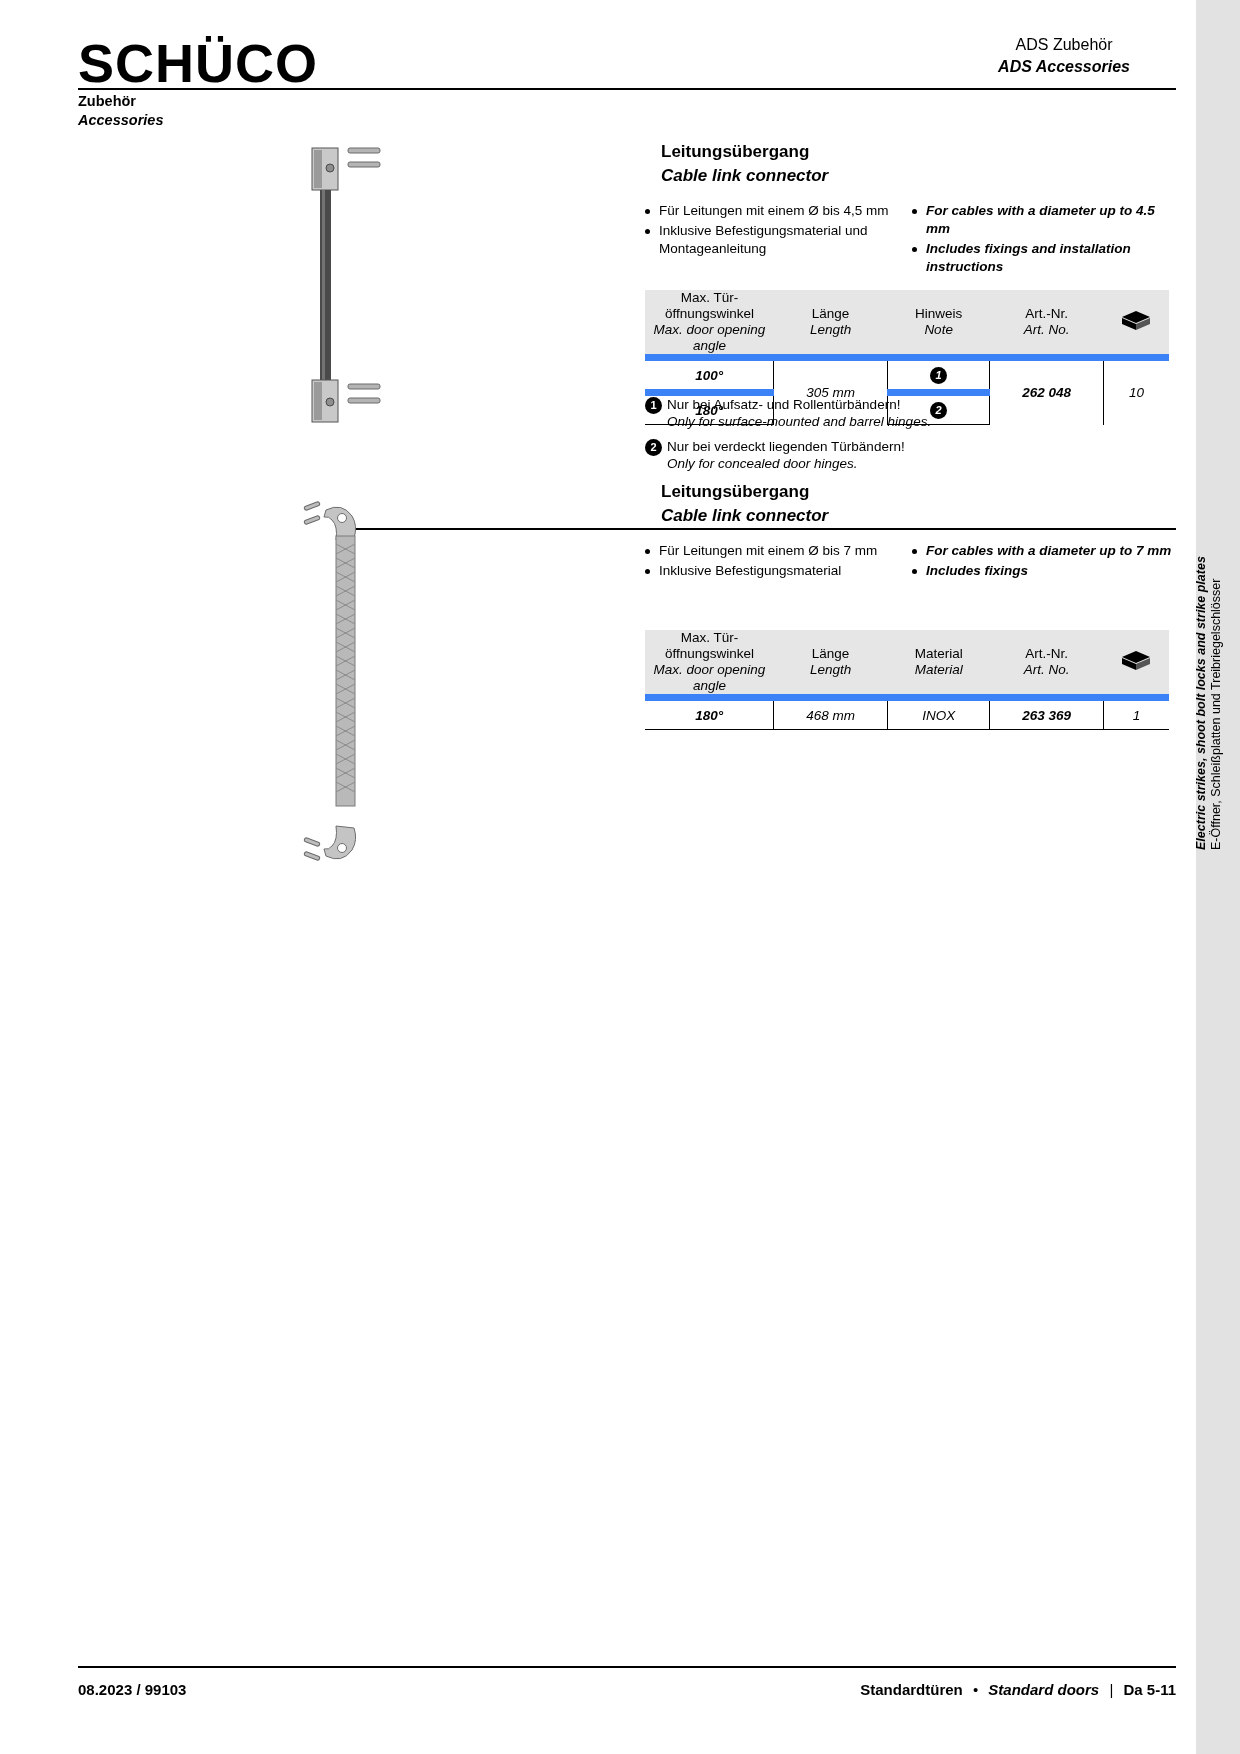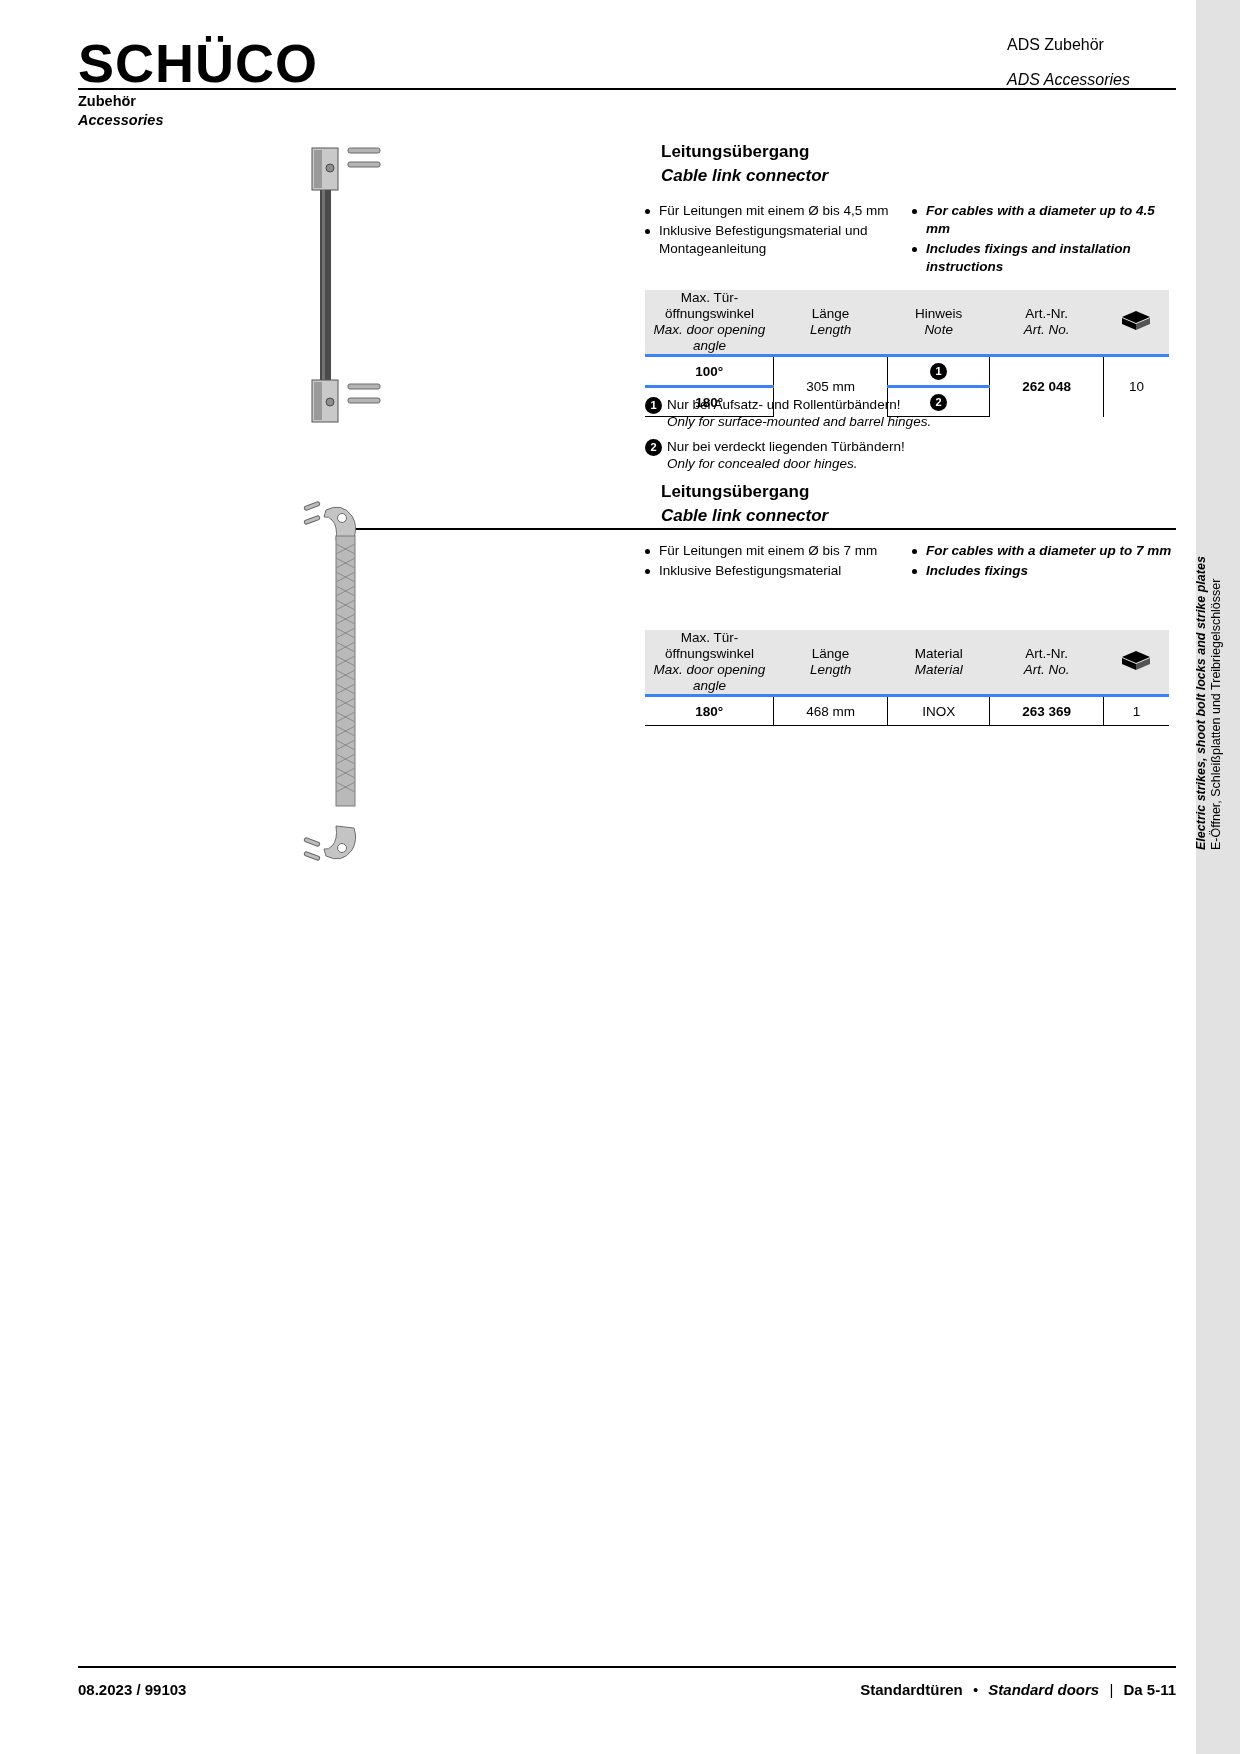--- a/index.html
+++ b/index.html
@@ -58,28 +58,27 @@
     top: 32px;
     font-size: 54px;
     font-weight: bold;
     letter-spacing: 1px;
     font-family: "Liberation Sans", sans-serif;
   }
   .header-right {
     position: absolute;
     right: 110px;
     top: 34px;
-    text-align: left;
+    text-align: center;
     font-size: 16px;
     line-height: 22px;
   }
   .header-right .en {
     font-style: italic;
-    font-weight: normal;
-    margin-top: 13px;
+    font-weight: bold;
   }
   .header-rule {
     position: absolute;
     left: 78px;
     right: 64px;
     top: 88px;
     height: 2px;
     background: #000;
   }
   .subhead {
@@ -161,22 +160,23 @@
     background: #e6e6e6;
     height: 62px;
     font-weight: normal;
     line-height: 16px;
     padding: 4px 6px;
   }
   .thead-row th .en { font-style: italic; display: block; }
   .thead-row th .de { display: block; }
   .spec td {
     height: 28px;
-    border-top: 3px solid #3b82f6;
+    border-top: 7px solid #3b82f6;
     padding: 2px 6px;
+    font-style: italic;
   }
   .spec .vline { border-left: 1px solid #000; }
   .spec .bold { font-weight: bold; }
   .spec tr.last td { border-bottom: 1px solid #000; }
 
   .circnum {
     display: inline-block;
     width: 17px;
     height: 17px;
     line-height: 17px;

